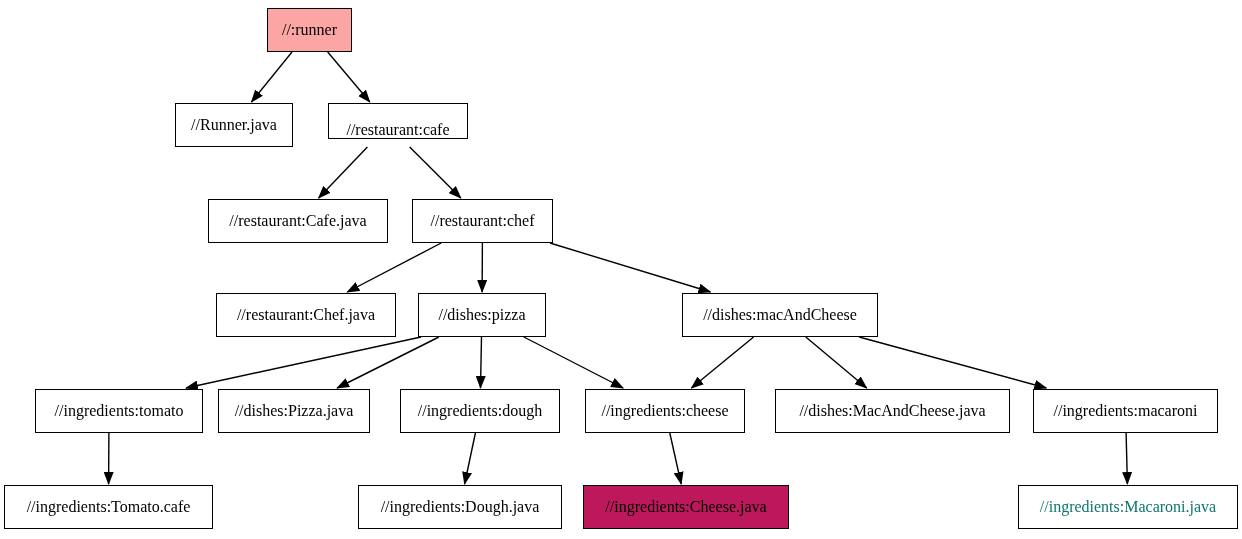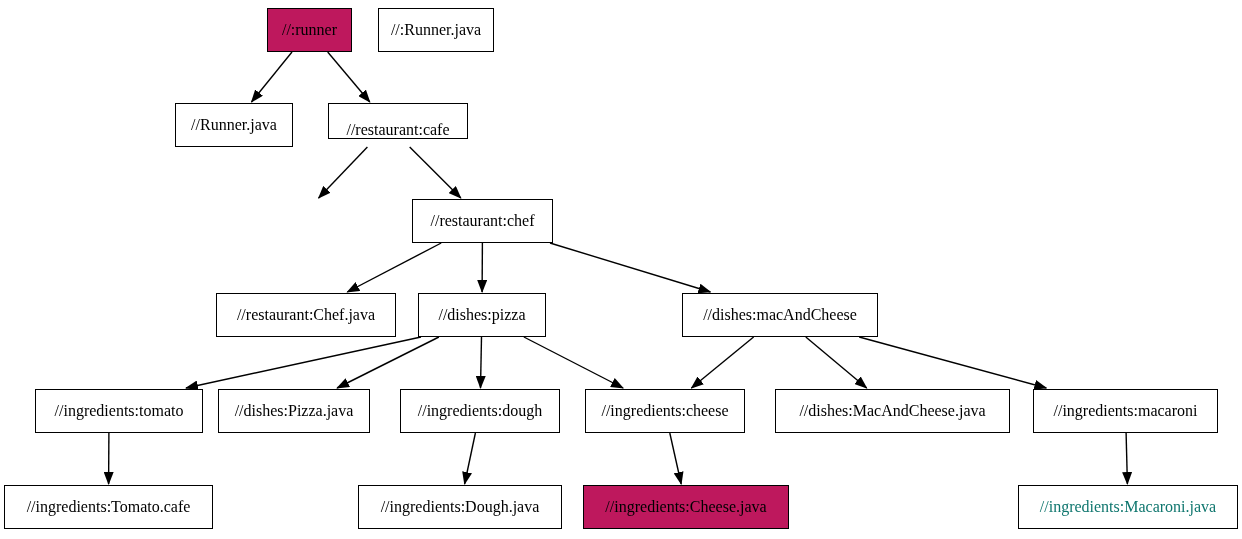--- a/index.html
+++ b/index.html
@@ -63,31 +63,31 @@
         <line x1="753.6" y1="337" x2="691.4" y2="388" stroke="#000000" stroke-width="1.4" marker-end="url(#arrow)"></line>
         <line x1="805.8" y1="337" x2="866.7" y2="388" stroke="#000000" stroke-width="1.4" marker-end="url(#arrow)"></line>
         <line x1="859.2" y1="337" x2="1046.3" y2="388" stroke="#000000" stroke-width="1.4" marker-end="url(#arrow)"></line>
         <line x1="108.9" y1="433" x2="108.6" y2="484" stroke="#000000" stroke-width="1.4" marker-end="url(#arrow)"></line>
         <line x1="475.4" y1="433" x2="464.6" y2="484" stroke="#000000" stroke-width="1.4" marker-end="url(#arrow)"></line>
         <line x1="669.8" y1="433" x2="681.2" y2="484" stroke="#000000" stroke-width="1.4" marker-end="url(#arrow)"></line>
         <line x1="1126.1" y1="433" x2="1127.4" y2="484" stroke="#000000" stroke-width="1.4" marker-end="url(#arrow)"></line>
       </g>
   </svg>
 
-<div class="node" style="left: 267px; top: 8px; width: 85px; height: 44px; border-color: rgb(0, 0, 0); background: #be185d;">
+<div class="node" style="left: 267px; top: 8px; width: 85px; height: 44px; border-color: rgb(0, 0, 0); background: #fca5a5;">
       <span style="color: rgb(0, 0, 0);">//:runner</span>
-    </div>
-    <div class="node" style="left: 378px; top: 8px; width: 116px; height: 44px; border-color: rgb(0, 0, 0); background: rgb(255, 255, 255);">
-      <span style="color: rgb(0, 0, 0);">//:Runner.java</span>
     </div>
     <div class="node" style="left: 175px; top: 103px; width: 118px; height: 44px; border-color: rgb(0, 0, 0); background: rgb(255, 255, 255);">
       <span style="color: rgb(0, 0, 0);">//Runner.java</span>
     </div>
     <div class="node" style="left: 328px; top: 103px; width: 140px; height: 36px; border-color: rgb(0, 0, 0); background: rgb(255, 255, 255); align-items: flex-end;">
       <span style="color: rgb(0, 0, 0);">//restaurant:cafe</span>
+    </div>
+    <div class="node" style="left: 208px; top: 199px; width: 180px; height: 44px; border-color: rgb(0, 0, 0); background: rgb(255, 255, 255);">
+      <span style="color: rgb(0, 0, 0);">//restaurant:Cafe.java</span>
     </div>
     <div class="node" style="left: 412px; top: 199px; width: 141px; height: 44px; border-color: rgb(0, 0, 0); background: rgb(255, 255, 255);">
       <span style="color: rgb(0, 0, 0); text-align: center;">//restaurant:chef</span>
     </div>
     <div class="node" style="left: 216px; top: 293px; width: 180px; height: 44px; border-color: rgb(0, 0, 0); background: rgb(255, 255, 255);">
       <span style="color: rgb(0, 0, 0);">//restaurant:Chef.java</span>
     </div>
     <div class="node" style="left: 418px; top: 293px; width: 128px; height: 44px; border-color: rgb(0, 0, 0); background: rgb(255, 255, 255);">
       <span style="color: rgb(0, 0, 0);">//dishes:pizza</span>
     </div>

